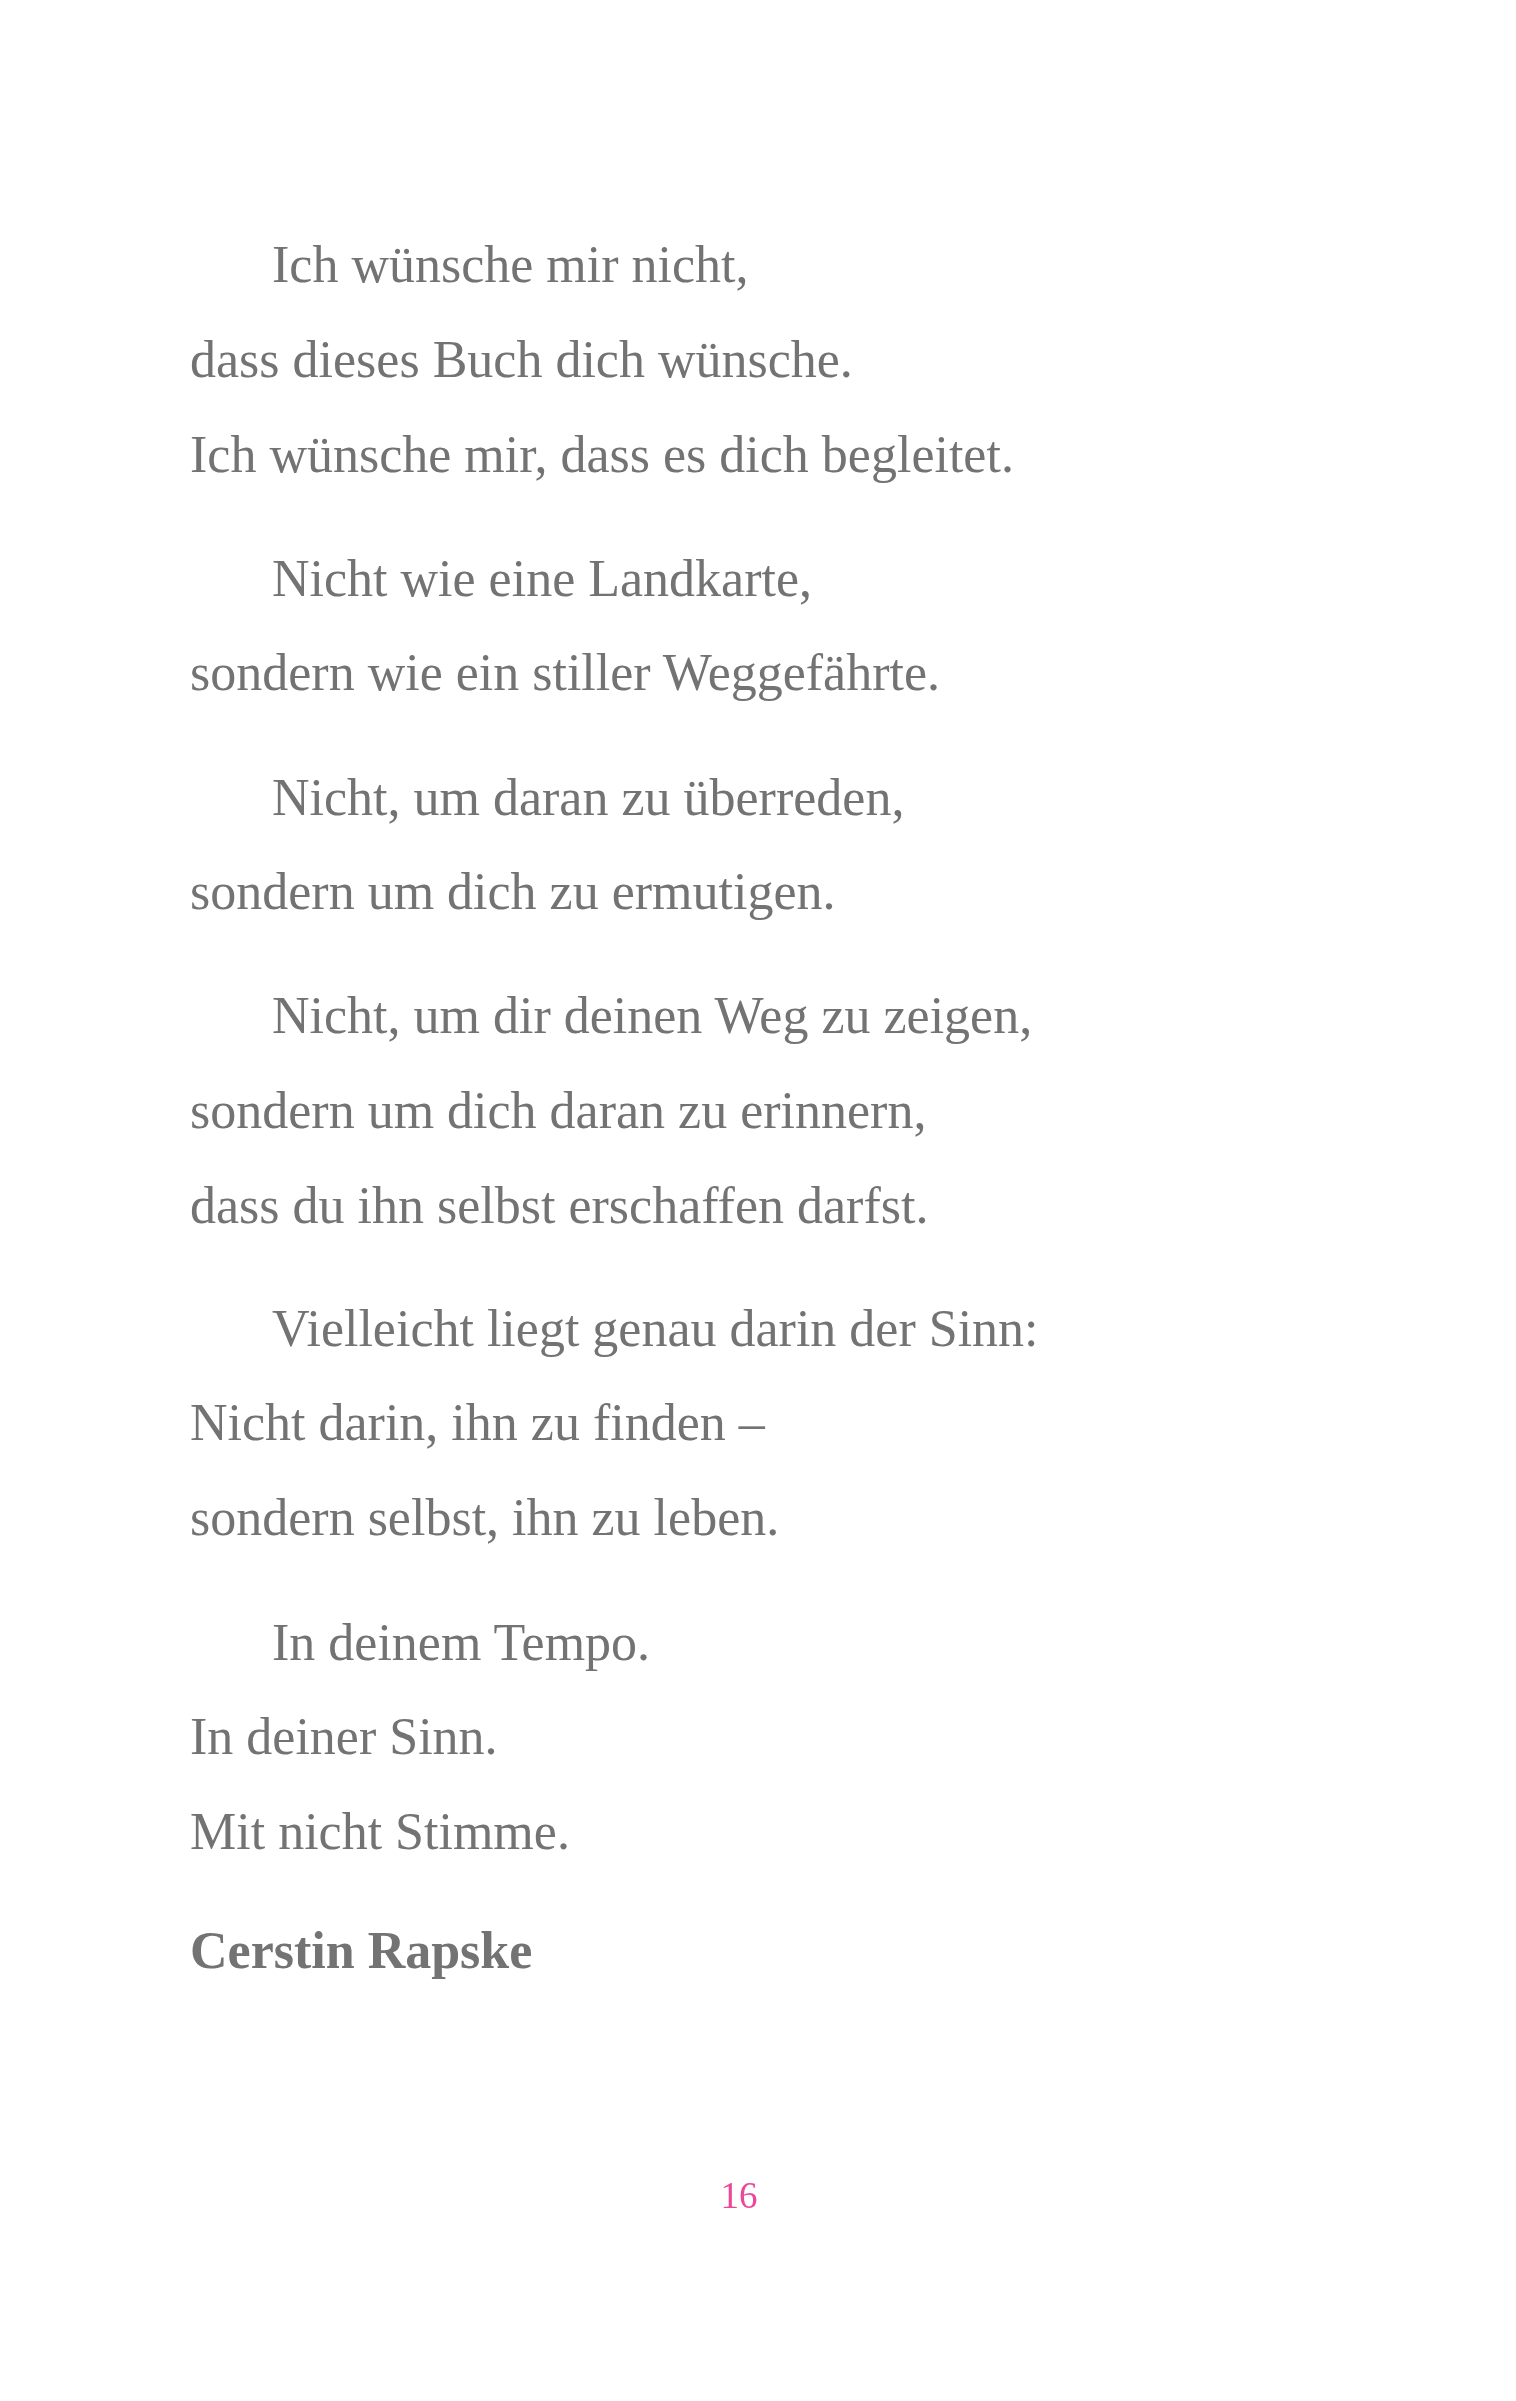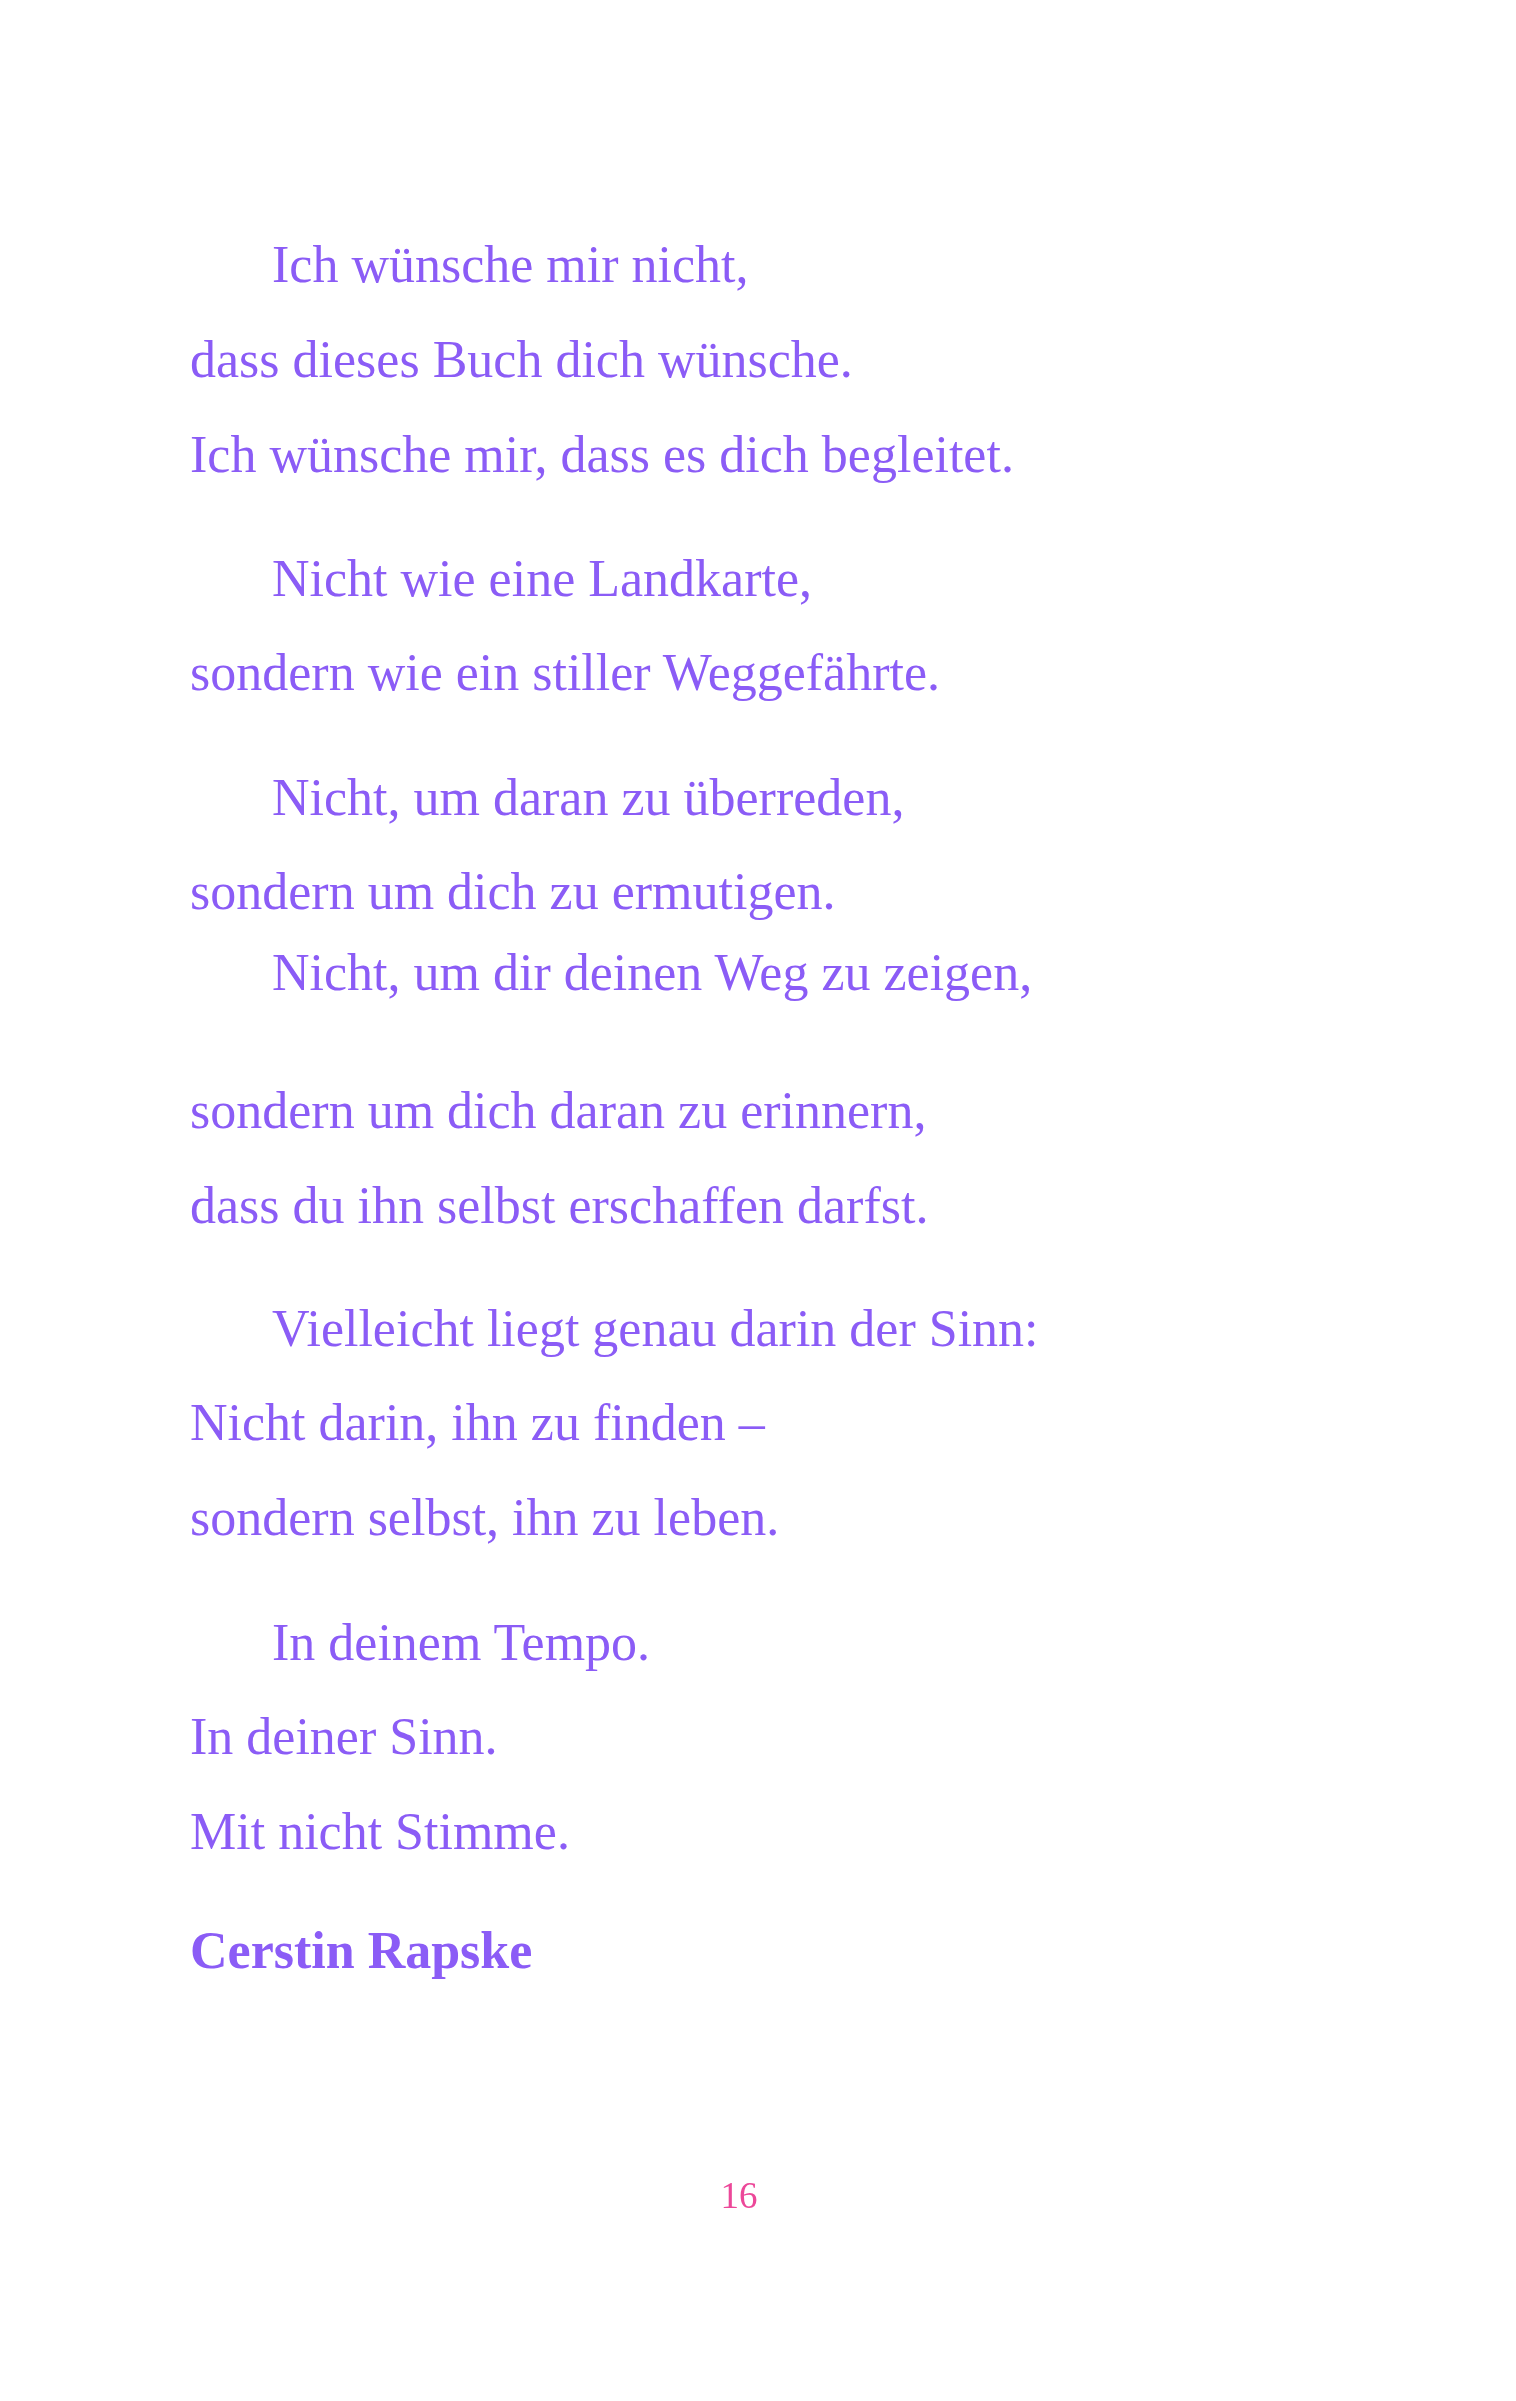--- a/index.html
+++ b/index.html
@@ -4,21 +4,21 @@
   <style>
     html, body { margin: 0; padding: 0; background: #ffffff; }
     body { width: 1517px; height: 2401px; position: relative; overflow: hidden; }
     .page { position: absolute; left: 0; top: 0; width: 1517px; height: 2401px; background: #ffffff; }
     .line {
       position: absolute;
       left: 190px;
       font-family: "Liberation Serif", serif;
       font-size: 52px;
       line-height: 1;
-      color: #8b5cf6;
+      color: #737373;
       white-space: nowrap;
       transform: translateY(-78%);
     }
     .line.indent { left: 272px; }
     .author { font-weight: bold; }
     .page-number {
       position: absolute;
       left: 0; width: 1478px;
       text-align: center;
       font-family: "Liberation Serif", serif;
@@ -42,21 +42,21 @@
     <div class="line indent" style="top:594px">Nicht wie eine Landkarte,</div>
     <div class="line" style="top:688px">sondern wie ein stiller Weggefährte.</div>
   </div>
 
   <div>
     <div class="line indent" style="top:813px">Nicht, um daran zu überreden,</div>
     <div class="line" style="top:907px">sondern um dich zu ermutigen.</div>
   </div>
 
   <div>
-    <div class="line indent" style="top:988px">Nicht, um dir deinen Weg zu zeigen,</div>
+    <div class="line indent" style="top:1031px">Nicht, um dir deinen Weg zu zeigen,</div>
     <div class="line" style="top:1126px">sondern um dich daran zu erinnern,</div>
     <div class="line" style="top:1221px">dass du ihn selbst erschaffen darfst.</div>
   </div>
 
   <div>
     <div class="line indent" style="top:1344px">Vielleicht liegt genau darin der Sinn:</div>
     <div class="line" style="top:1438px">Nicht darin, ihn zu finden –</div>
     <div class="line" style="top:1533px">sondern selbst, ihn zu leben.</div>
   </div>
 

